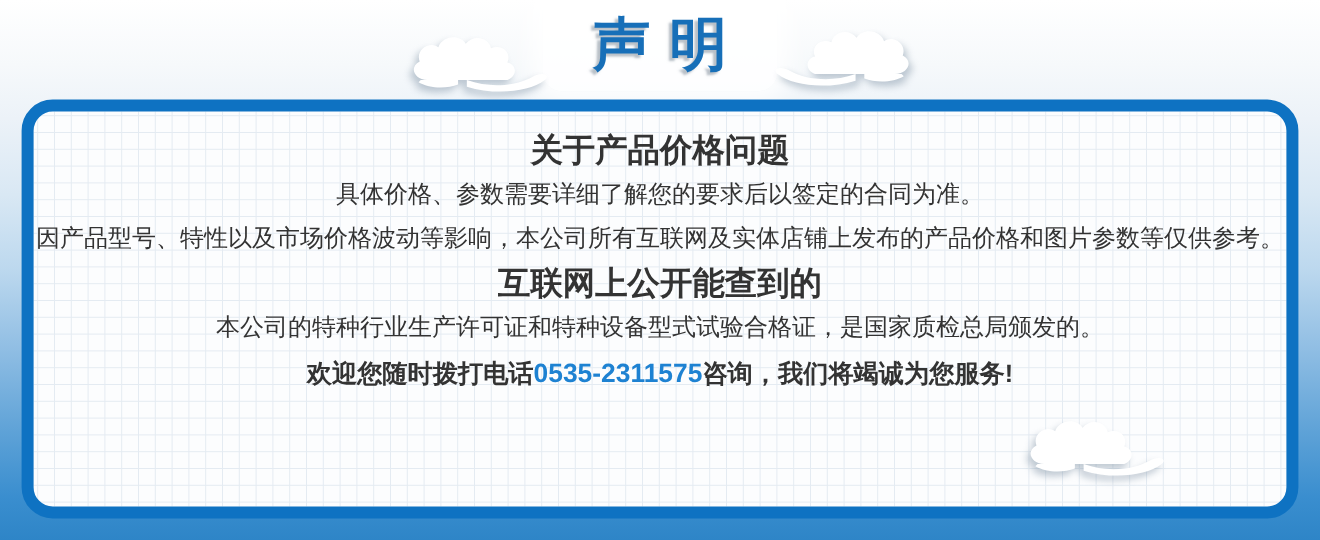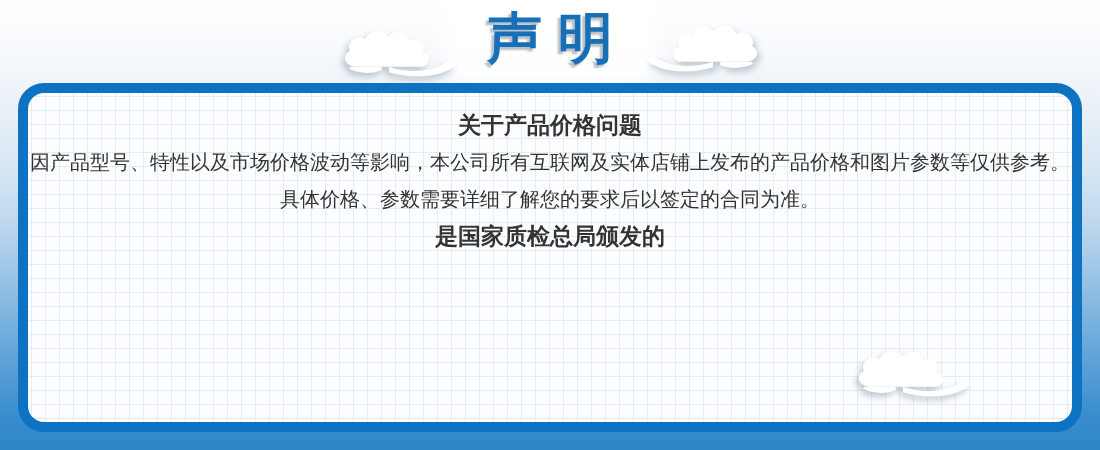--- a/index.html
+++ b/index.html
@@ -16,21 +16,21 @@
   
   .header{position:absolute;top:0;left:0;width:1100px;height:84px;}
   .title-tab{
     position:absolute;left:452px;top:0;width:196px;height:76px;
     background:rgba(255,255,255,.85);
     border-radius:0 0 16px 16px;
     box-shadow:0 0 20px 10px rgba(255,255,255,.85);
   }
   .banner-title{
     position:absolute;top:12px;left:0;width:100%;margin:0;
-    text-align:center;font-size:55px;line-height:52px;font-weight:bold;
+    text-align:center;font-size:48px;line-height:52px;font-weight:bold;
     color:#176fb8;letter-spacing:16px;text-indent:16px;
     text-shadow:-3px 3px 2px rgba(125,138,152,.55);
   }
   .cloud{position:absolute;filter:drop-shadow(-3px 4px 3px rgba(120,140,160,.45));}
   .cloud-left{left:336px;top:24px;width:128px;height:58px;}
   .cloud-right{left:638px;top:19px;width:128px;height:58px;transform:scaleX(-1);}
   .cloud-bottom{left:850px;top:344px;width:128px;height:58px;}
   
   .panel{
     position:absolute;left:18px;top:83px;width:1064px;height:349px;
@@ -41,21 +41,21 @@
       linear-gradient(90deg,#e4ebf2 1px, transparent 1px);
     background-size:14px 14px;
     background-position:3px 3px;
   }
   .content{
     position:relative;z-index:2;
     padding-top:14px;text-align:center;
     font-size:20px;line-height:37px;color:#333333;
   }
   .content p{margin:0;white-space:nowrap;}
-  .content .h{font-weight:bold;font-size:23px;}
+  .content .h{font-weight:bold;font-size:27px;}
   .content .cta{font-weight:bold;font-size:21px;}
   .phone{color:#1e82d2;font-size:22px;font-weight:bold;}
 </style>
 </head>
 <body>
 
 <div class="page">
 
   <div class="header">
     <div class="title-tab"></div>
@@ -71,23 +71,25 @@
     <svg class="cloud cloud-right" viewBox="0 0 140 62" aria-hidden="true">
       <path fill="#ffffff" d="M22,46 C10,46 5,34 15,29 C11,18 24,10 32,16 C36,5 52,4 57,13 C64,4 78,7 80,17 C90,13 99,21 95,30 C104,32 104,43 95,46 Z"></path>
       <path fill="#ffffff" d="M58,46 C80,54 104,51 118,43 C126,38 135,41 129,46 C115,57 84,60 58,52 Z"></path>
       <path fill="#ffffff" d="M14,48 C24,54 40,54 50,50 L50,46 L16,46 Z"></path>
     </svg>
   </div>
 
   <div class="panel">
     <div class="content">
       <p class="h">关于产品价格问题</p>
+      <p>具体价格、参数需要详细了解您的要求后以签定的合同为准。</p>
       <p>因产品型号、特性以及市场价格波动等影响，本公司所有互联网及实体店铺上发布的产品价格和图片参数等仅供参考。</p>
-      <p>具体价格、参数需要详细了解您的要求后以签定的合同为准。</p>
-      <p class="h">是国家质检总局颁发的</p>
+      <p class="h">互联网上公开能查到的</p>
+      <p>本公司的特种行业生产许可证和特种设备型式试验合格证，是国家质检总局颁发的。</p>
+      <p class="cta"><span>欢迎您随时拨打电话</span><span class="phone">0535-2311575</span><span>咨询，我们将竭诚为您服务!</span></p>
     </div>
   </div>
 
   <svg class="cloud cloud-bottom" viewBox="0 0 140 62" aria-hidden="true">
     <path fill="#ffffff" d="M22,46 C10,46 5,34 15,29 C11,18 24,10 32,16 C36,5 52,4 57,13 C64,4 78,7 80,17 C90,13 99,21 95,30 C104,32 104,43 95,46 Z"></path>
     <path fill="#ffffff" d="M58,46 C80,54 104,51 118,43 C126,38 135,41 129,46 C115,57 84,60 58,52 Z"></path>
     <path fill="#ffffff" d="M14,48 C24,54 40,54 50,50 L50,46 L16,46 Z"></path>
   </svg>
 
 </div>

